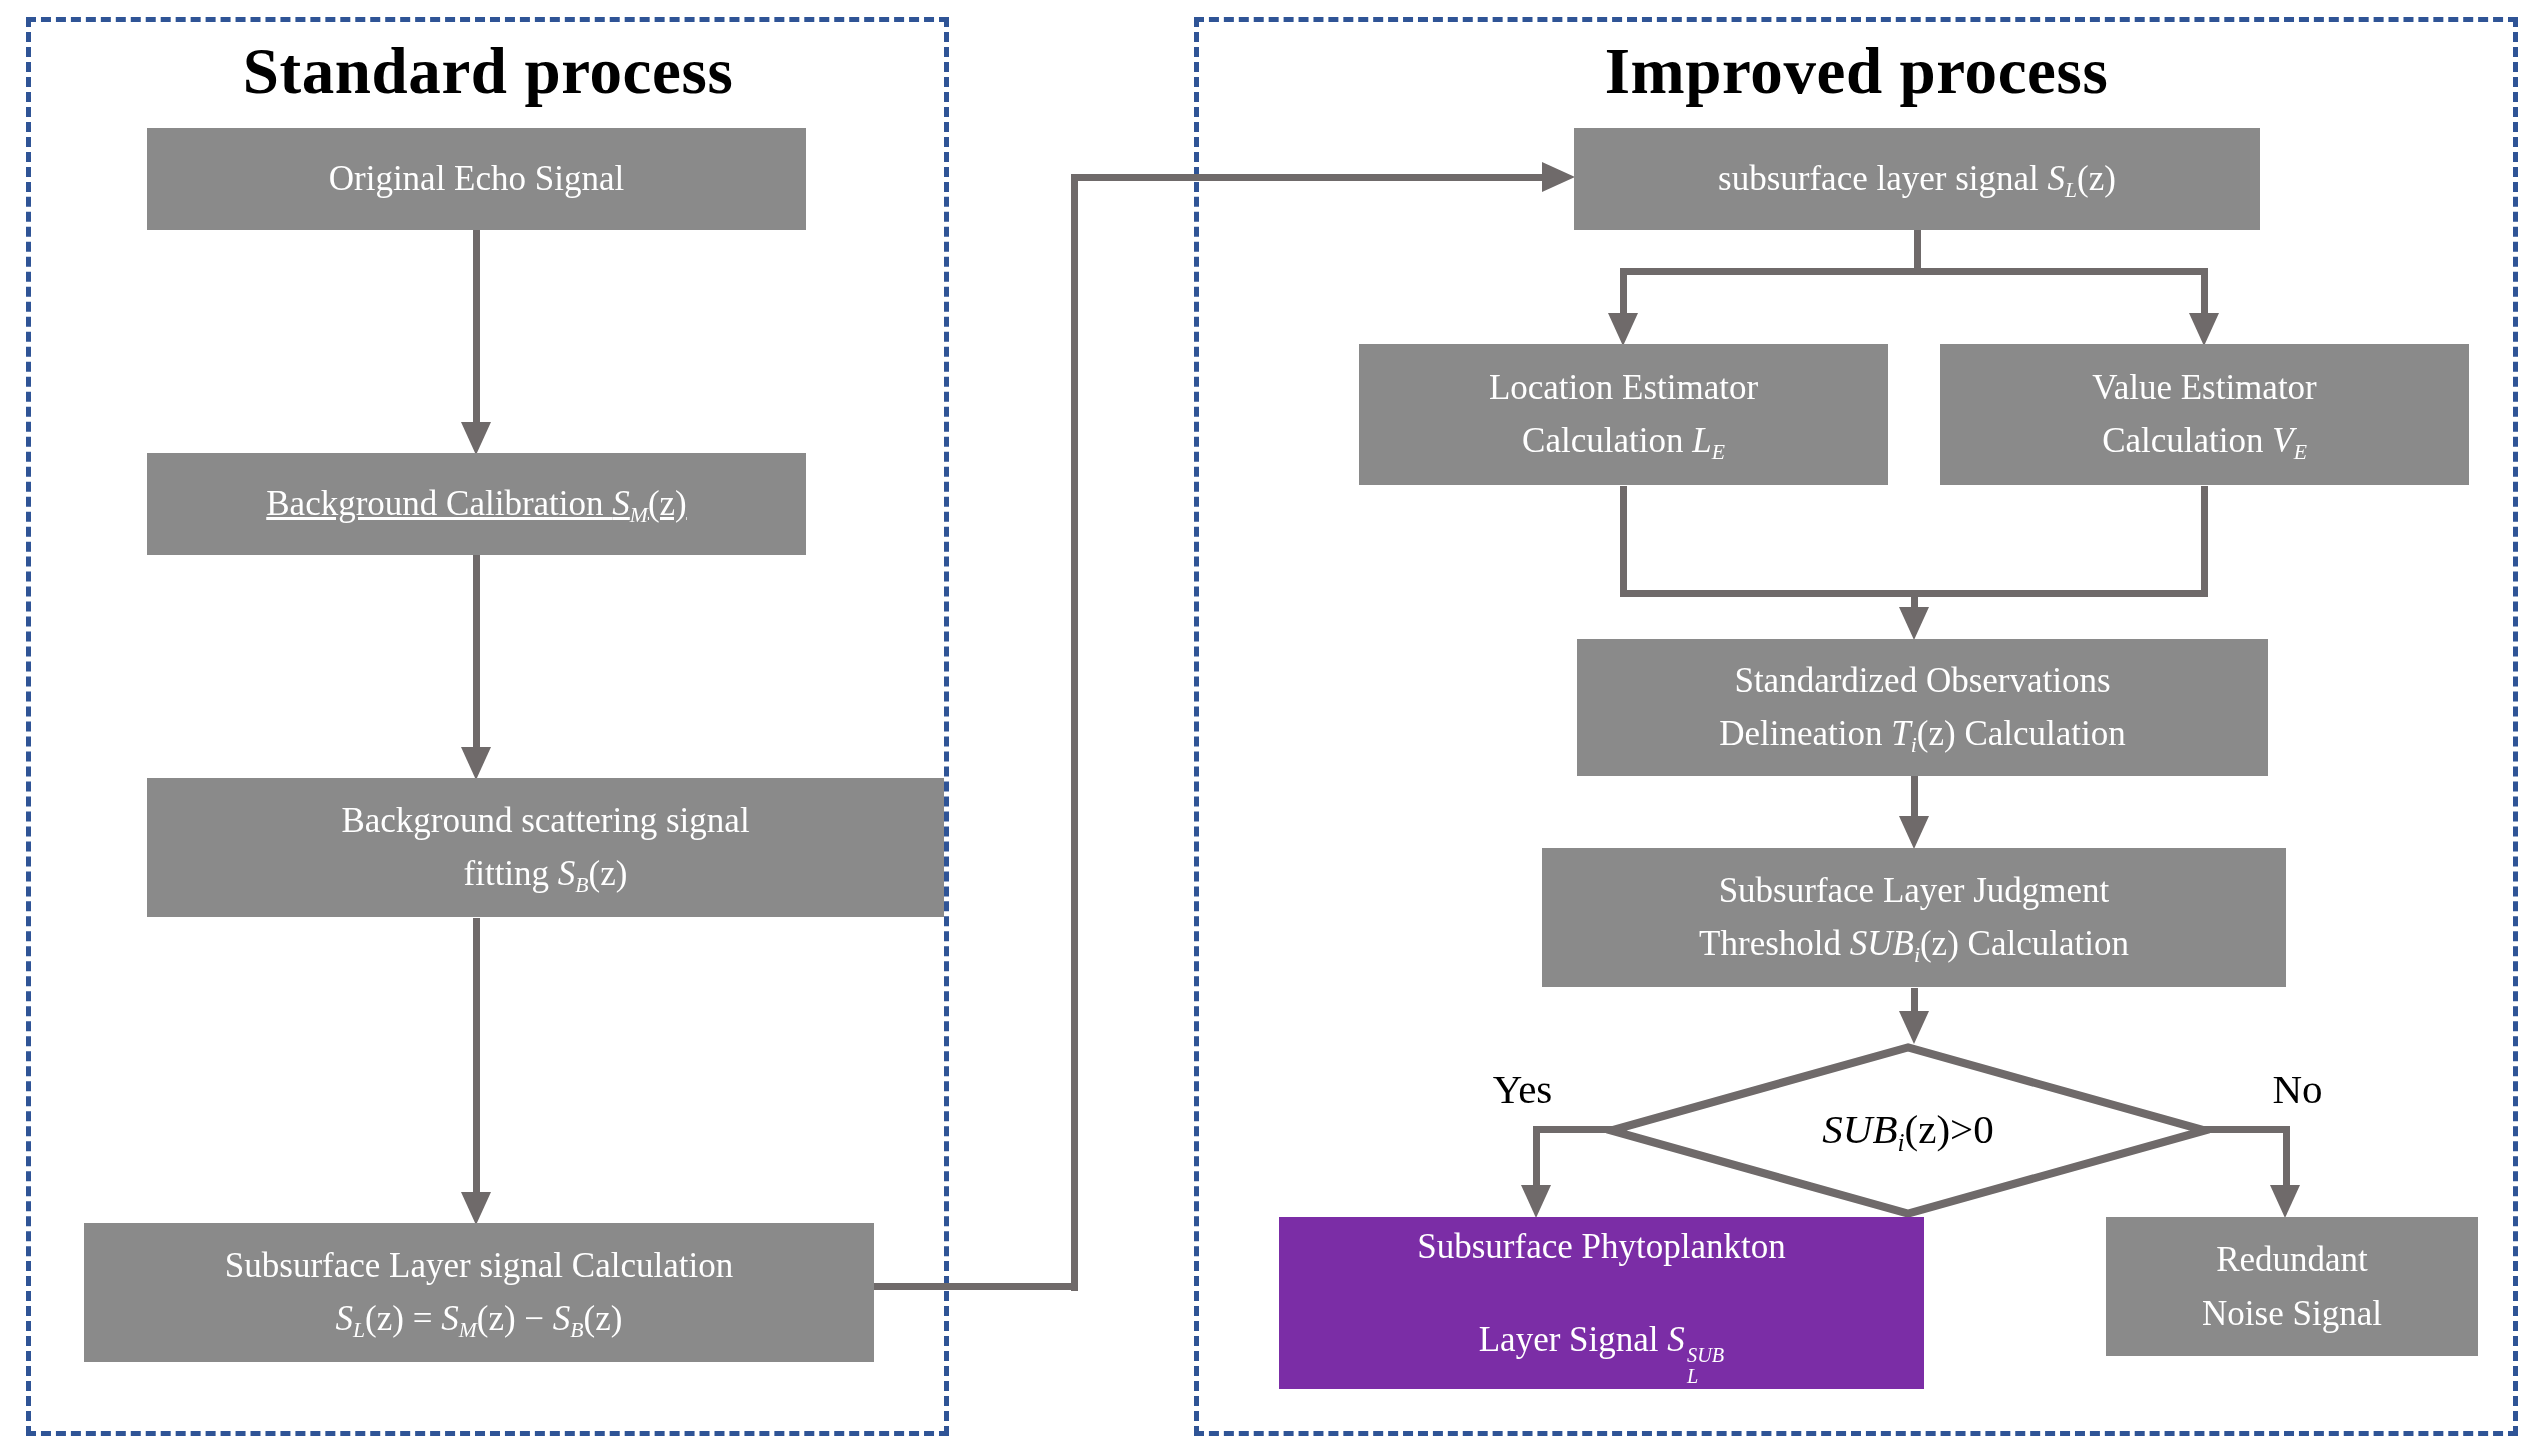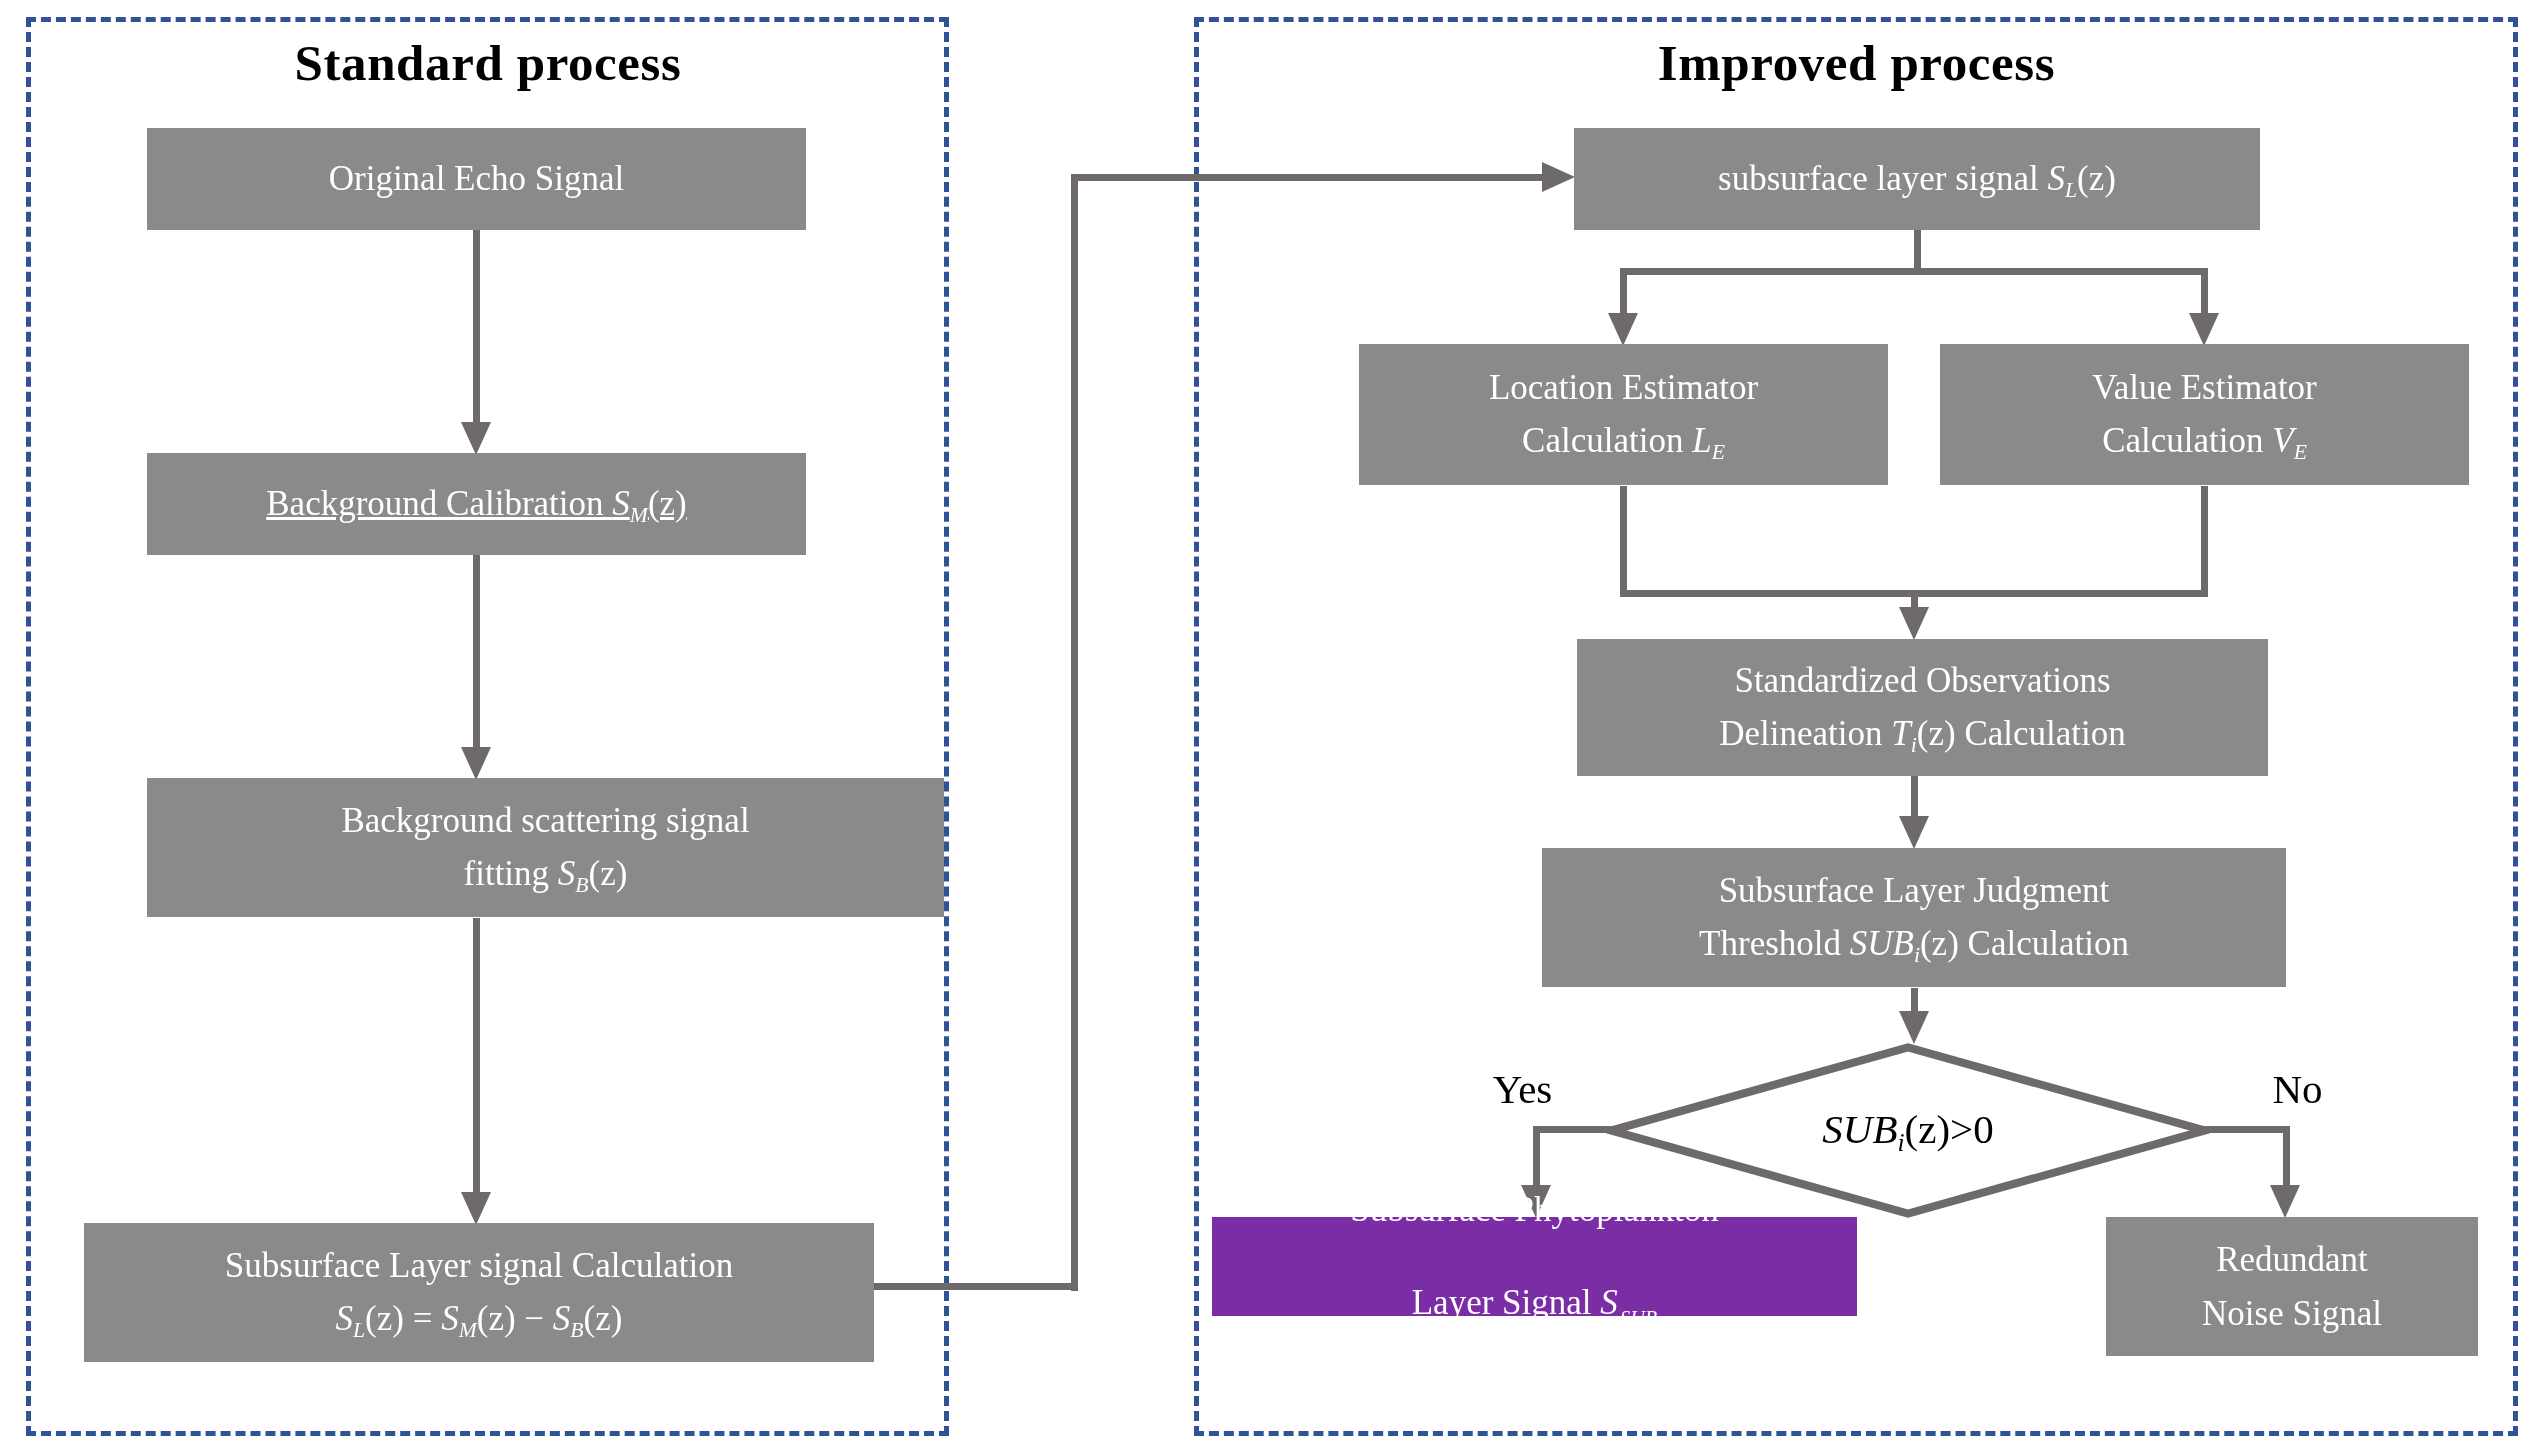--- a/index.html
+++ b/index.html
@@ -7,21 +7,21 @@
     --box-purple:#7b2da6;
     --line:#6f6a6a;
     --panel-border:#2f5496;
     --text-on-box:#ffffff;
     --title-color:#000000;
   }
   html,body{margin:0;padding:0;background:#ffffff;}
   .canvas{position:relative;width:2538px;height:1456px;background:#ffffff;overflow:hidden;
           font-family:"Liberation Serif",serif;}
   .panel{position:absolute;border:5.2px dashed var(--panel-border);background:transparent;}
-  .panel-title{position:absolute;text-align:center;font-weight:bold;font-size:51px;
+  .panel-title{position:absolute;text-align:center;font-weight:bold;font-size:65px;
                color:var(--title-color);letter-spacing:0.6px;}
   .node{position:absolute;background:var(--box-gray);color:var(--text-on-box);
         display:flex;flex-direction:column;align-items:center;justify-content:center;
         text-align:center;font-size:35px;line-height:1.52;}
   .node.purple{background:var(--box-purple);}
   .node .ln{white-space:nowrap;}
   sub,sup{font-style:italic;font-size:.62em;}
   sub{vertical-align:-0.30em;}
   .stack{display:inline-flex;flex-direction:column;align-items:flex-start;
          font-size:.58em;line-height:1.02;font-style:italic;vertical-align:-0.55em;margin-left:2.3px;}
@@ -134,21 +134,21 @@
   <div class="node" style="left:1569px;top:639px;width:691px;height:137px;margin-left:8px;">
       <div class="ln">Standardized Observations</div>
       <div class="ln">Delineation <i>T</i><sub>i</sub>(z) Calculation</div>
     </div>
 
   <div class="node" style="left:1542px;top:848px;width:744px;height:139px;">
       <div class="ln">Subsurface Layer Judgment</div>
       <div class="ln">Threshold <i>SUB</i><sub>i</sub>(z) Calculation</div>
     </div>
 
-  <div class="node purple" style="left:1212px;top:1217px;width:645px;height:99px;gap:40px;">
+  <div class="node purple" style="left:1279px;top:1217px;width:645px;height:172px;gap:40px;">
       <div class="ln">Subsurface Phytoplankton</div>
       <div class="ln">Layer Signal <i>S</i><span class="stack">
           <span>SUB</span>
           <span>L</span>
         </span></div>
     </div>
 
   <div class="node" style="left:2106px;top:1217px;width:372px;height:139px;">
       <div class="ln">Redundant</div>
       <div class="ln">Noise Signal</div>

